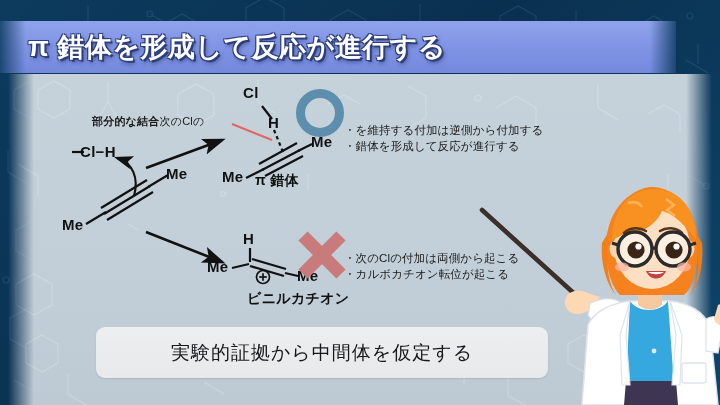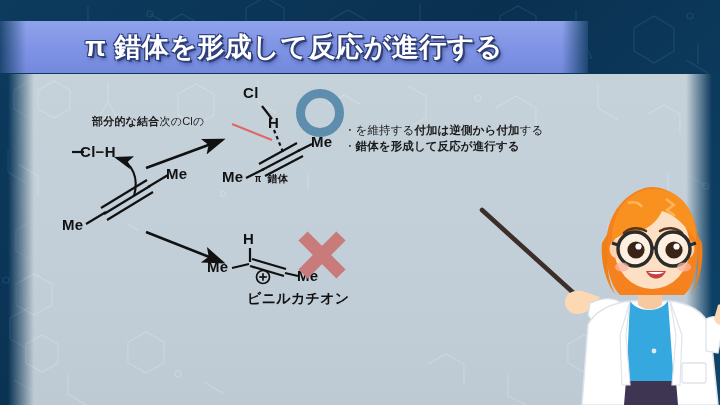--- a/index.html
+++ b/index.html
@@ -21,23 +21,23 @@
     background:linear-gradient(180deg,#c6d2da 0%,#c3cfd8 55%,#bdcad4 100%);
     -webkit-mask-image:linear-gradient(90deg,transparent 0, #000 26px, #000 calc(100% - 26px), transparent 100%);
             mask-image:linear-gradient(90deg,transparent 0, #000 26px, #000 calc(100% - 26px), transparent 100%);
   }
   .panel-lines{position:absolute;left:8px;top:74px;width:704px;height:331px;opacity:.40;
     -webkit-mask-image:linear-gradient(90deg,transparent 0, #000 30px, #000 calc(100% - 30px), transparent 100%);
             mask-image:linear-gradient(90deg,transparent 0, #000 30px, #000 calc(100% - 30px), transparent 100%);}
 
   
   .title-band{
-    position:absolute;left:0;top:21px;width:588px;height:52px;
+    position:absolute;left:0;top:21px;width:648px;height:52px;
     background:linear-gradient(180deg,#8fa2ec 0%,#7e93e4 55%,#7489dd 100%);
-    display:flex;align-items:center;justify-content:center;
+    display:flex;align-items:center;justify-content:flex-start;padding-left:28px;
   }
   .title-band .edge-l{position:absolute;left:0;top:0;width:26px;height:100%;
     background:linear-gradient(90deg,rgba(12,58,94,.85),rgba(12,58,94,0));}
   .title-band .edge-r{position:absolute;right:0;top:0;width:26px;height:100%;
     background:linear-gradient(270deg,rgba(12,58,94,.85),rgba(12,58,94,0));}
   .title-text{
     position:relative;
     color:#ffffff;font-size:27px;font-weight:bold;letter-spacing:.5px;
     text-shadow:2px 2px 0 #2d3e7a, -1px -1px 0 #2d3e7a, 1px -1px 0 #2d3e7a, -1px 1px 0 #2d3e7a, 2px 3px 4px rgba(20,30,70,.55);
     white-space:nowrap;
@@ -47,21 +47,21 @@
   .chem{position:absolute;color:#111;font-weight:bold;white-space:nowrap;}
   .chem.lbl{font-size:15px;letter-spacing:.3px;}
 
   .anno{
     position:absolute;font-size:11px;color:#1a1a1a;white-space:nowrap;letter-spacing:.2px;
   }
   .anno b{font-weight:bold;margin-top:14px;}
 
   .bullets{position:absolute;white-space:nowrap;color:#1a1a1a;font-size:11.5px;line-height:16px;letter-spacing:.1px;}
   .bullets div{white-space:nowrap;}
-  .bullets b{font-weight:bold;}
+  .bullets b{font-weight:normal;}
 
   .caption-box{
     position:absolute;left:96px;top:327px;width:452px;height:51px;
     background:linear-gradient(180deg,#eceef0 0%,#e7e9eb 100%);
     border-radius:9px;
     display:flex;align-items:center;justify-content:center;
     box-shadow:0 1px 2px rgba(0,0,0,.10);
   }
   .caption-text{font-size:19px;color:#17181a;letter-spacing:1px;white-space:nowrap;}
 
@@ -229,21 +229,21 @@
   <div class="chem lbl" style="left:62px;top:216px;">Me</div>
 
   <div class="anno" style="left:92px;top:114px;">
     <b>部分的な結合</b><span>次のClの</span>
   </div>
 
   <div class="chem lbl" style="left:243px;top:84px;">Cl</div>
   <div class="chem lbl" style="left:268px;top:114px;">H</div>
   <div class="chem lbl" style="left:311px;top:133px;">Me</div>
   <div class="chem lbl" style="left:222px;top:168px;">Me</div>
-  <div class="chem lbl" style="left:255px;top:172px;font-size:10px;font-family:Liberation Mono, monospace;">π 錯体</div>
+  <div class="chem lbl" style="left:255px;top:172px;font-size:14px;">π 錯体</div>
 
   <div class="chem lbl" style="left:243px;top:230px;">H</div>
   <div class="chem lbl" style="left:207px;top:258px;">Me</div>
   <div class="chem lbl" style="left:297px;top:267px;">Me</div>
   <div class="chem lbl" style="left:247px;top:290px;font-size:14px;">ビニルカチオン</div>
 
   <div class="mark-circle"></div>
   <svg class="mark-x" viewBox="0 0 52 52">
     <g stroke="#c97b7b" stroke-width="13" stroke-linecap="butt">
       <line x1="7" y1="7" x2="45" y2="45"></line>
@@ -253,21 +253,28 @@
 
   <div class="bullets" style="left:344px;top:122px;">
     <div>
       <span>・を維持する</span><b>付加は逆側から付加</b><span>する</span>
     </div>
     <div>
       <span>・</span><b>錯体を形成して反応が進行する</b>
     </div>
   </div>
 
-
+  <div class="bullets" style="left:344px;top:250px;">
+    <div>・次のClの付加は両側から起こる</div>
+    <div>・カルボカチオン転位が起こる</div>
+  </div>
+
+  <div class="caption-box">
+    <div class="caption-text">実験的証拠から中間体を仮定する</div>
+  </div>
 
   <svg style="position:absolute;left:470px;top:185px;" width="250" height="220" viewBox="0 0 250 220">
 
     <g>
       <line x1="12" y1="25" x2="108" y2="112" stroke="#3c2f2a" stroke-width="4.6" stroke-linecap="round"></line>
     </g>
 
     <path d="M112 106 C 100 104, 92 112, 96 122 C 100 131, 112 131, 120 124 L 130 112 z" fill="#fcd9b2"></path>
     <path d="M120 118 C 134 112, 146 112, 154 120 L 150 150 C 136 150, 124 140, 118 130 z" fill="#ffffff" stroke="#d8dde3" stroke-width="1.4"></path>
 

